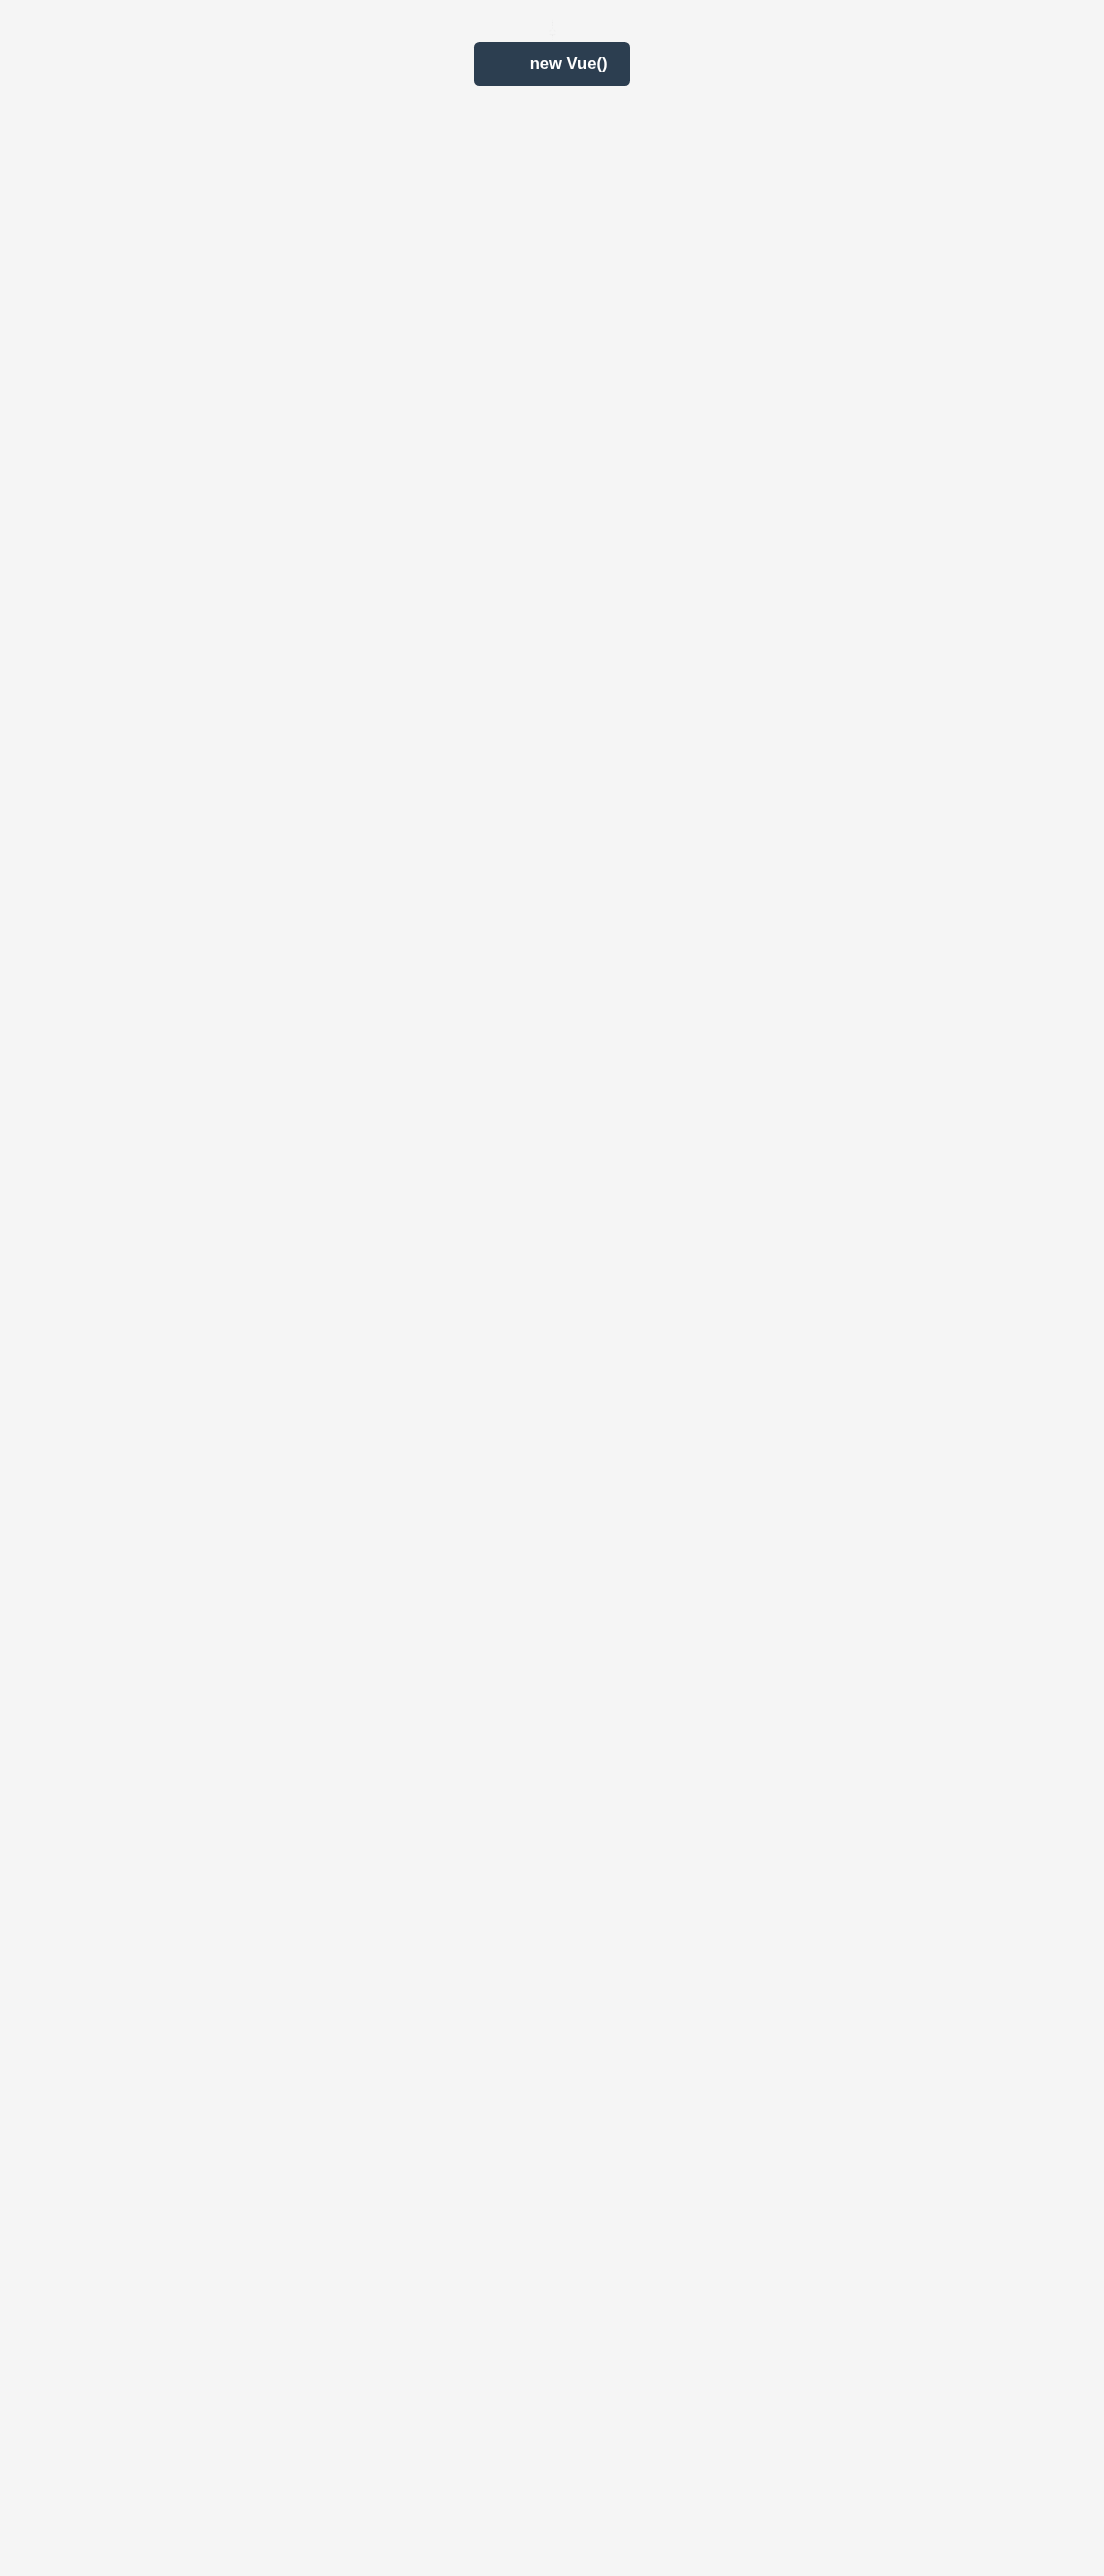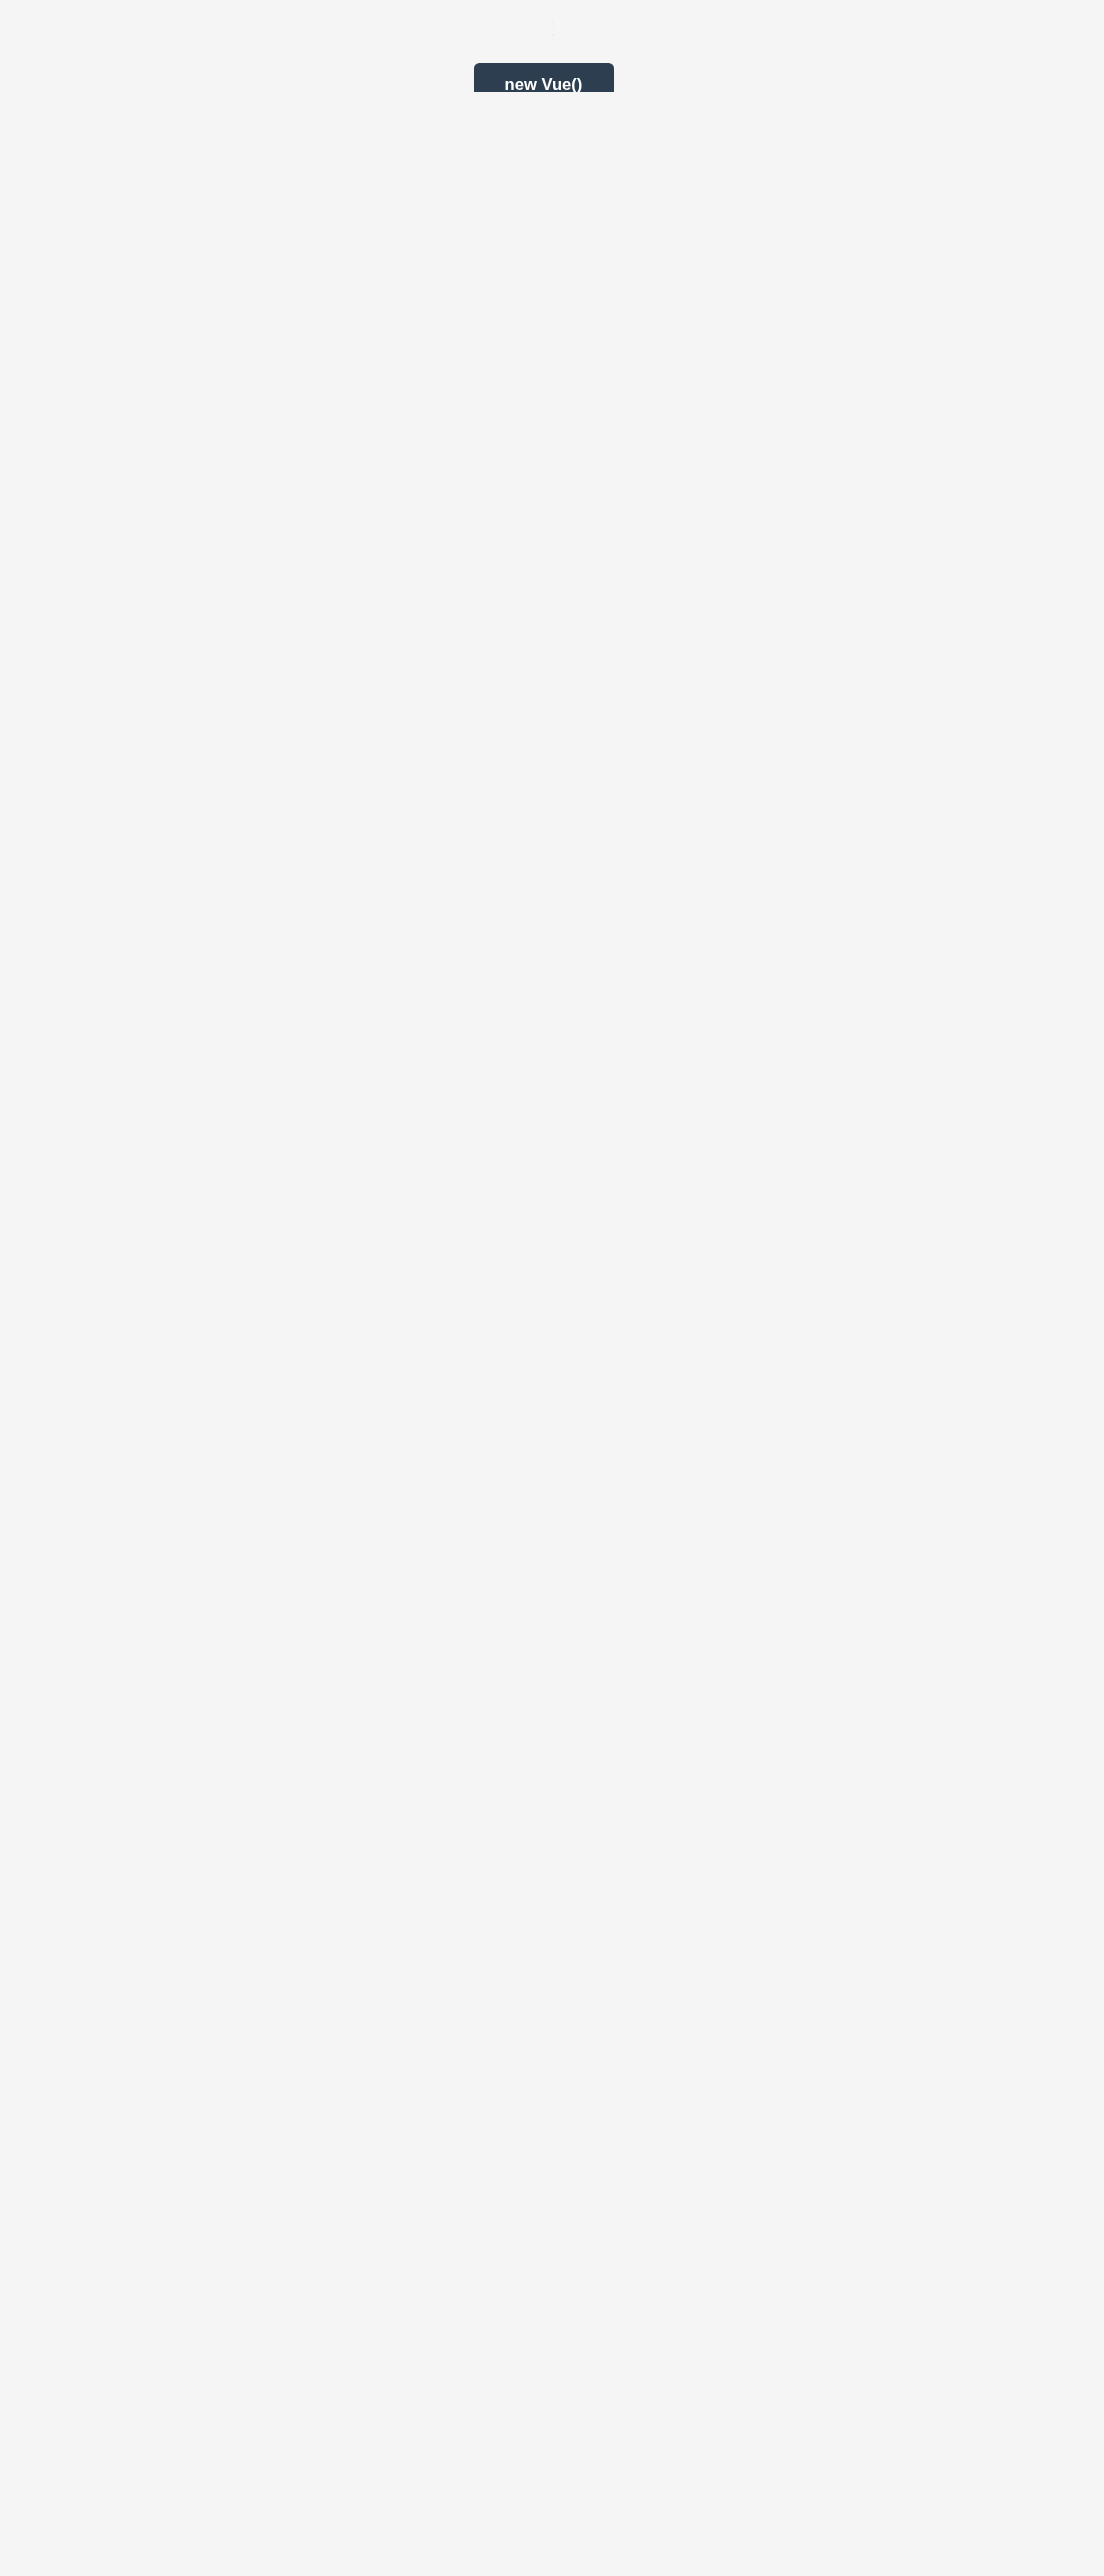--- a/index.html
+++ b/index.html
@@ -142,21 +142,21 @@
       </marker>
       <marker id="arrow-dashed" markerWidth="8" markerHeight="8" refX="6" refY="3" orient="auto">
         <path d="M0,0 L0,6 L8,3 z" fill="#aaa"></path>
       </marker>
       <marker id="arrow-red" markerWidth="8" markerHeight="8" refX="6" refY="3" orient="auto">
         <path d="M0,0 L0,6 L8,3 z" fill="#e05c6a"></path>
       </marker>
     </defs>
   </svg>
 
-  <div class="node node-dark" style="left:225px; top:45px; width:140px; height:44px;">
+  <div class="node node-dark" style="left:225px; top:24px; width:156px; height:44px;justify-content:flex-end;">
     <span>new Vue()</span>
   </div>
 
   <div class="node node-lifecycle" style="left:28px; top:92px; width:133px; height:33px;">
     <span>beforeCreate</span>
   </div>
 
   <svg style="position:absolute;top:0;left:0;width:100%;height:2576px;pointer-events:none;" viewBox="0 0 660 2800" width="607" height="2576">
     <line x1="175" y1="118" x2="245" y2="118" stroke="#e05c6a" stroke-width="1.5" stroke-dasharray="5,4" marker-end="url(#arr2)"></line>
     <defs>

